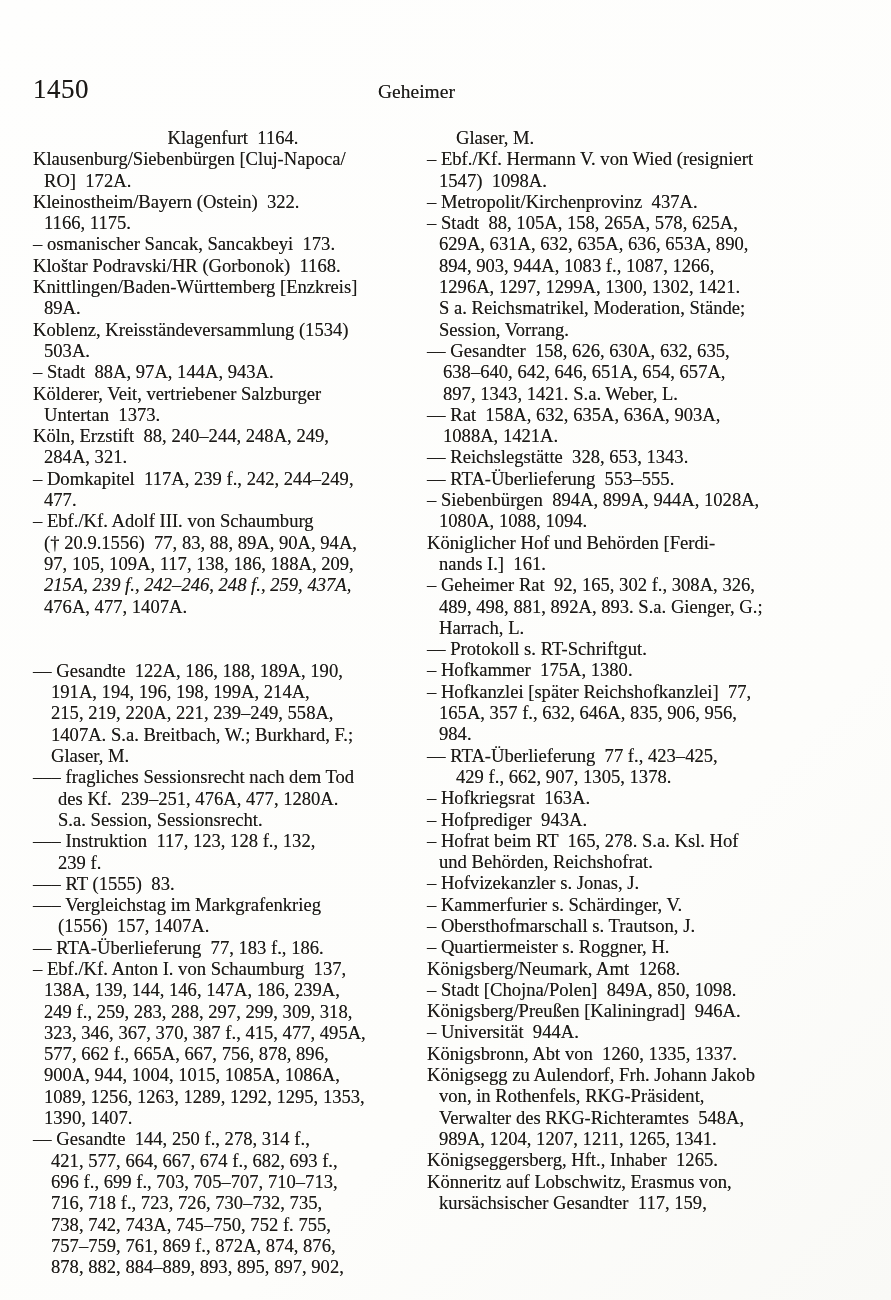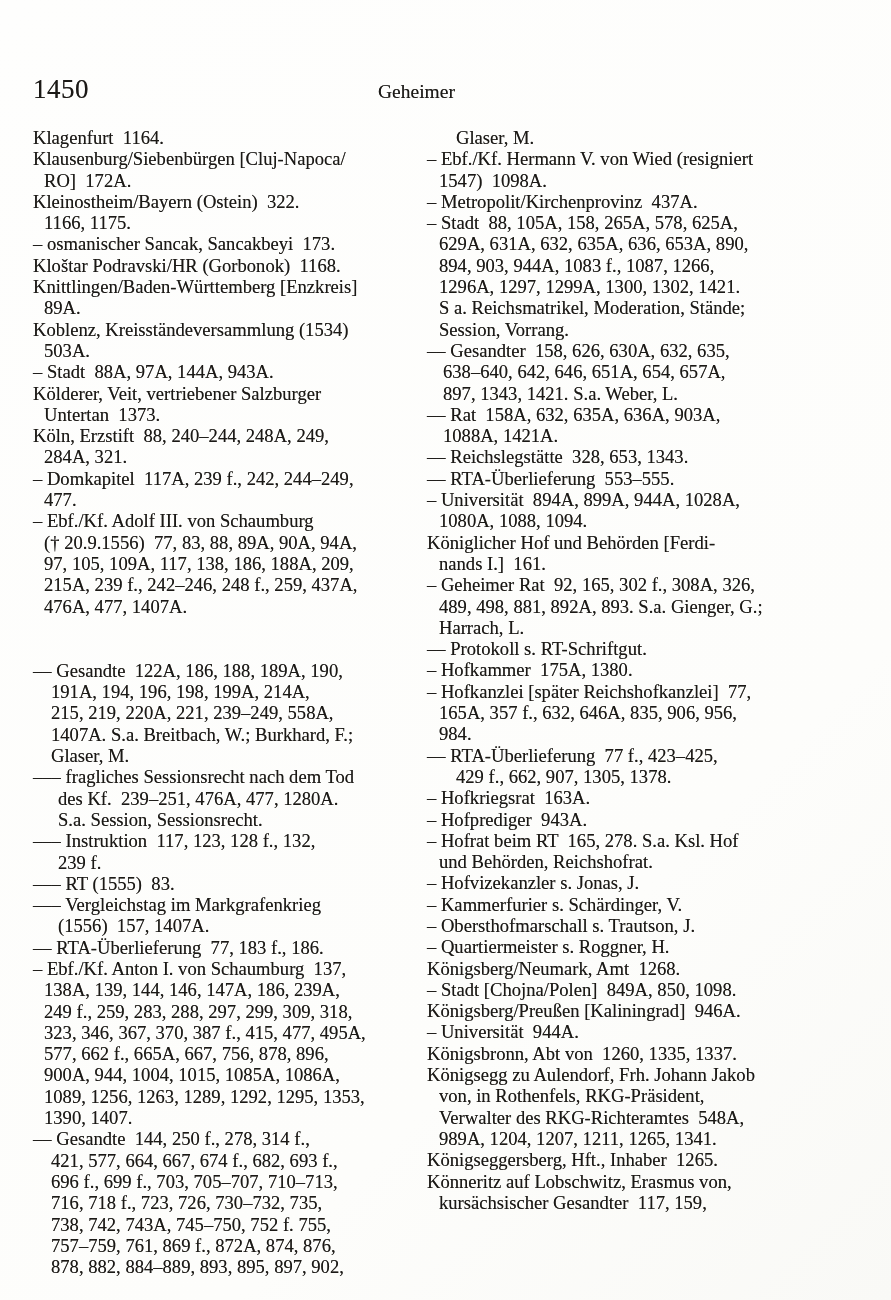--- a/index.html
+++ b/index.html
@@ -40,42 +40,42 @@
     height: 21.3px;
   }
 </style>
 </head>
 <body>
 
 <div class="page" style="color: rgb(27, 25, 22);">
   <div class="page-number">1450</div>
   <div class="running-title">Geheimer</div>
   <div class="column left">
-      <div class="line" style="padding-left: 0px;">Klagenfurt  1164.</div>
+      <div class="line" style="padding-left: 0px; text-align: center;">Klagenfurt  1164.</div>
       <div class="line" style="padding-left: 0px;">Klausenburg/Siebenbürgen [Cluj-Napoca/</div>
       <div class="line" style="padding-left: 11px;">RO]  172A.</div>
       <div class="line" style="padding-left: 0px;">Kleinostheim/Bayern (Ostein)  322.</div>
       <div class="line" style="padding-left: 11px;">1166, 1175.</div>
       <div class="line" style="padding-left: 0px;">– osmanischer Sancak, Sancakbeyi  173.</div>
       <div class="line" style="padding-left: 0px;">Kloštar Podravski/HR (Gorbonok)  1168.</div>
       <div class="line" style="padding-left: 0px;">Knittlingen/Baden-Württemberg [Enzkreis]</div>
       <div class="line" style="padding-left: 11px;">89A.</div>
       <div class="line" style="padding-left: 0px;">Koblenz, Kreisständeversammlung (1534)</div>
       <div class="line" style="padding-left: 11px;">503A.</div>
       <div class="line" style="padding-left: 0px;">– Stadt  88A, 97A, 144A, 943A.</div>
       <div class="line" style="padding-left: 0px;">Kölderer, Veit, vertriebener Salzburger</div>
       <div class="line" style="padding-left: 11px;">Untertan  1373.</div>
       <div class="line" style="padding-left: 0px;">Köln, Erzstift  88, 240–244, 248A, 249,</div>
       <div class="line" style="padding-left: 11px;">284A, 321.</div>
       <div class="line" style="padding-left: 0px;">– Domkapitel  117A, 239 f., 242, 244–249,</div>
       <div class="line" style="padding-left: 11px;">477.</div>
       <div class="line" style="padding-left: 0px;">– Ebf./Kf. Adolf III. von Schaumburg</div>
       <div class="line" style="padding-left: 11px;">(† 20.9.1556)  77, 83, 88, 89A, 90A, 94A,</div>
       <div class="line" style="padding-left: 11px;">97, 105, 109A, 117, 138, 186, 188A, 209,</div>
-      <div class="line" style="padding-left: 11px;">215A, 239 f., 242–246, 248 f., 259, 437A,</div>
+      <div class="line" style="padding-left: 11px; font-style: italic;">215A, 239 f., 242–246, 248 f., 259, 437A,</div>
       <div class="line" style="padding-left: 11px;">476A, 477, 1407A.</div>
       <div class="line" style="padding-left: 0px; margin-top: 43px;">–– Gesandte  122A, 186, 188, 189A, 190,</div>
       <div class="line" style="padding-left: 18px;">191A, 194, 196, 198, 199A, 214A,</div>
       <div class="line" style="padding-left: 18px;">215, 219, 220A, 221, 239–249, 558A,</div>
       <div class="line" style="padding-left: 18px;">1407A. S.a. Breitbach, W.; Burkhard, F.;</div>
       <div class="line" style="padding-left: 18px;">Glaser, M.</div>
       <div class="line" style="padding-left: 0px;">––– fragliches Sessionsrecht nach dem Tod</div>
       <div class="line" style="padding-left: 25px;">des Kf.  239–251, 476A, 477, 1280A.</div>
       <div class="line" style="padding-left: 25px;">S.a. Session, Sessionsrecht.</div>
       <div class="line" style="padding-left: 0px;">––– Instruktion  117, 123, 128 f., 132,</div>
@@ -111,21 +111,21 @@
       <div class="line" style="padding-left: 12px;">1296A, 1297, 1299A, 1300, 1302, 1421.</div>
       <div class="line" style="padding-left: 12px;">S a. Reichsmatrikel, Moderation, Stände;</div>
       <div class="line" style="padding-left: 12px;">Session, Vorrang.</div>
       <div class="line" style="padding-left: 0px;">–– Gesandter  158, 626, 630A, 632, 635,</div>
       <div class="line" style="padding-left: 16px;">638–640, 642, 646, 651A, 654, 657A,</div>
       <div class="line" style="padding-left: 16px;">897, 1343, 1421. S.a. Weber, L.</div>
       <div class="line" style="padding-left: 0px;">–– Rat  158A, 632, 635A, 636A, 903A,</div>
       <div class="line" style="padding-left: 16px;">1088A, 1421A.</div>
       <div class="line" style="padding-left: 0px;">–– Reichslegstätte  328, 653, 1343.</div>
       <div class="line" style="padding-left: 0px;">–– RTA-Überlieferung  553–555.</div>
-      <div class="line" style="padding-left: 0px;">– Universität  894A, 899A, 944A, 1028A,</div>
+      <div class="line" style="padding-left: 0px;">– Siebenbürgen  894A, 899A, 944A, 1028A,</div>
       <div class="line" style="padding-left: 12px;">1080A, 1088, 1094.</div>
       <div class="line" style="padding-left: 0px;">Königlicher Hof und Behörden [Ferdi-</div>
       <div class="line" style="padding-left: 12px;">nands I.]  161.</div>
       <div class="line" style="padding-left: 0px;">– Geheimer Rat  92, 165, 302 f., 308A, 326,</div>
       <div class="line" style="padding-left: 12px;">489, 498, 881, 892A, 893. S.a. Gienger, G.;</div>
       <div class="line" style="padding-left: 12px;">Harrach, L.</div>
       <div class="line" style="padding-left: 0px;">–– Protokoll s. RT-Schriftgut.</div>
       <div class="line" style="padding-left: 0px;">– Hofkammer  175A, 1380.</div>
       <div class="line" style="padding-left: 0px;">– Hofkanzlei [später Reichshofkanzlei]  77,</div>
       <div class="line" style="padding-left: 12px;">165A, 357 f., 632, 646A, 835, 906, 956,</div>

